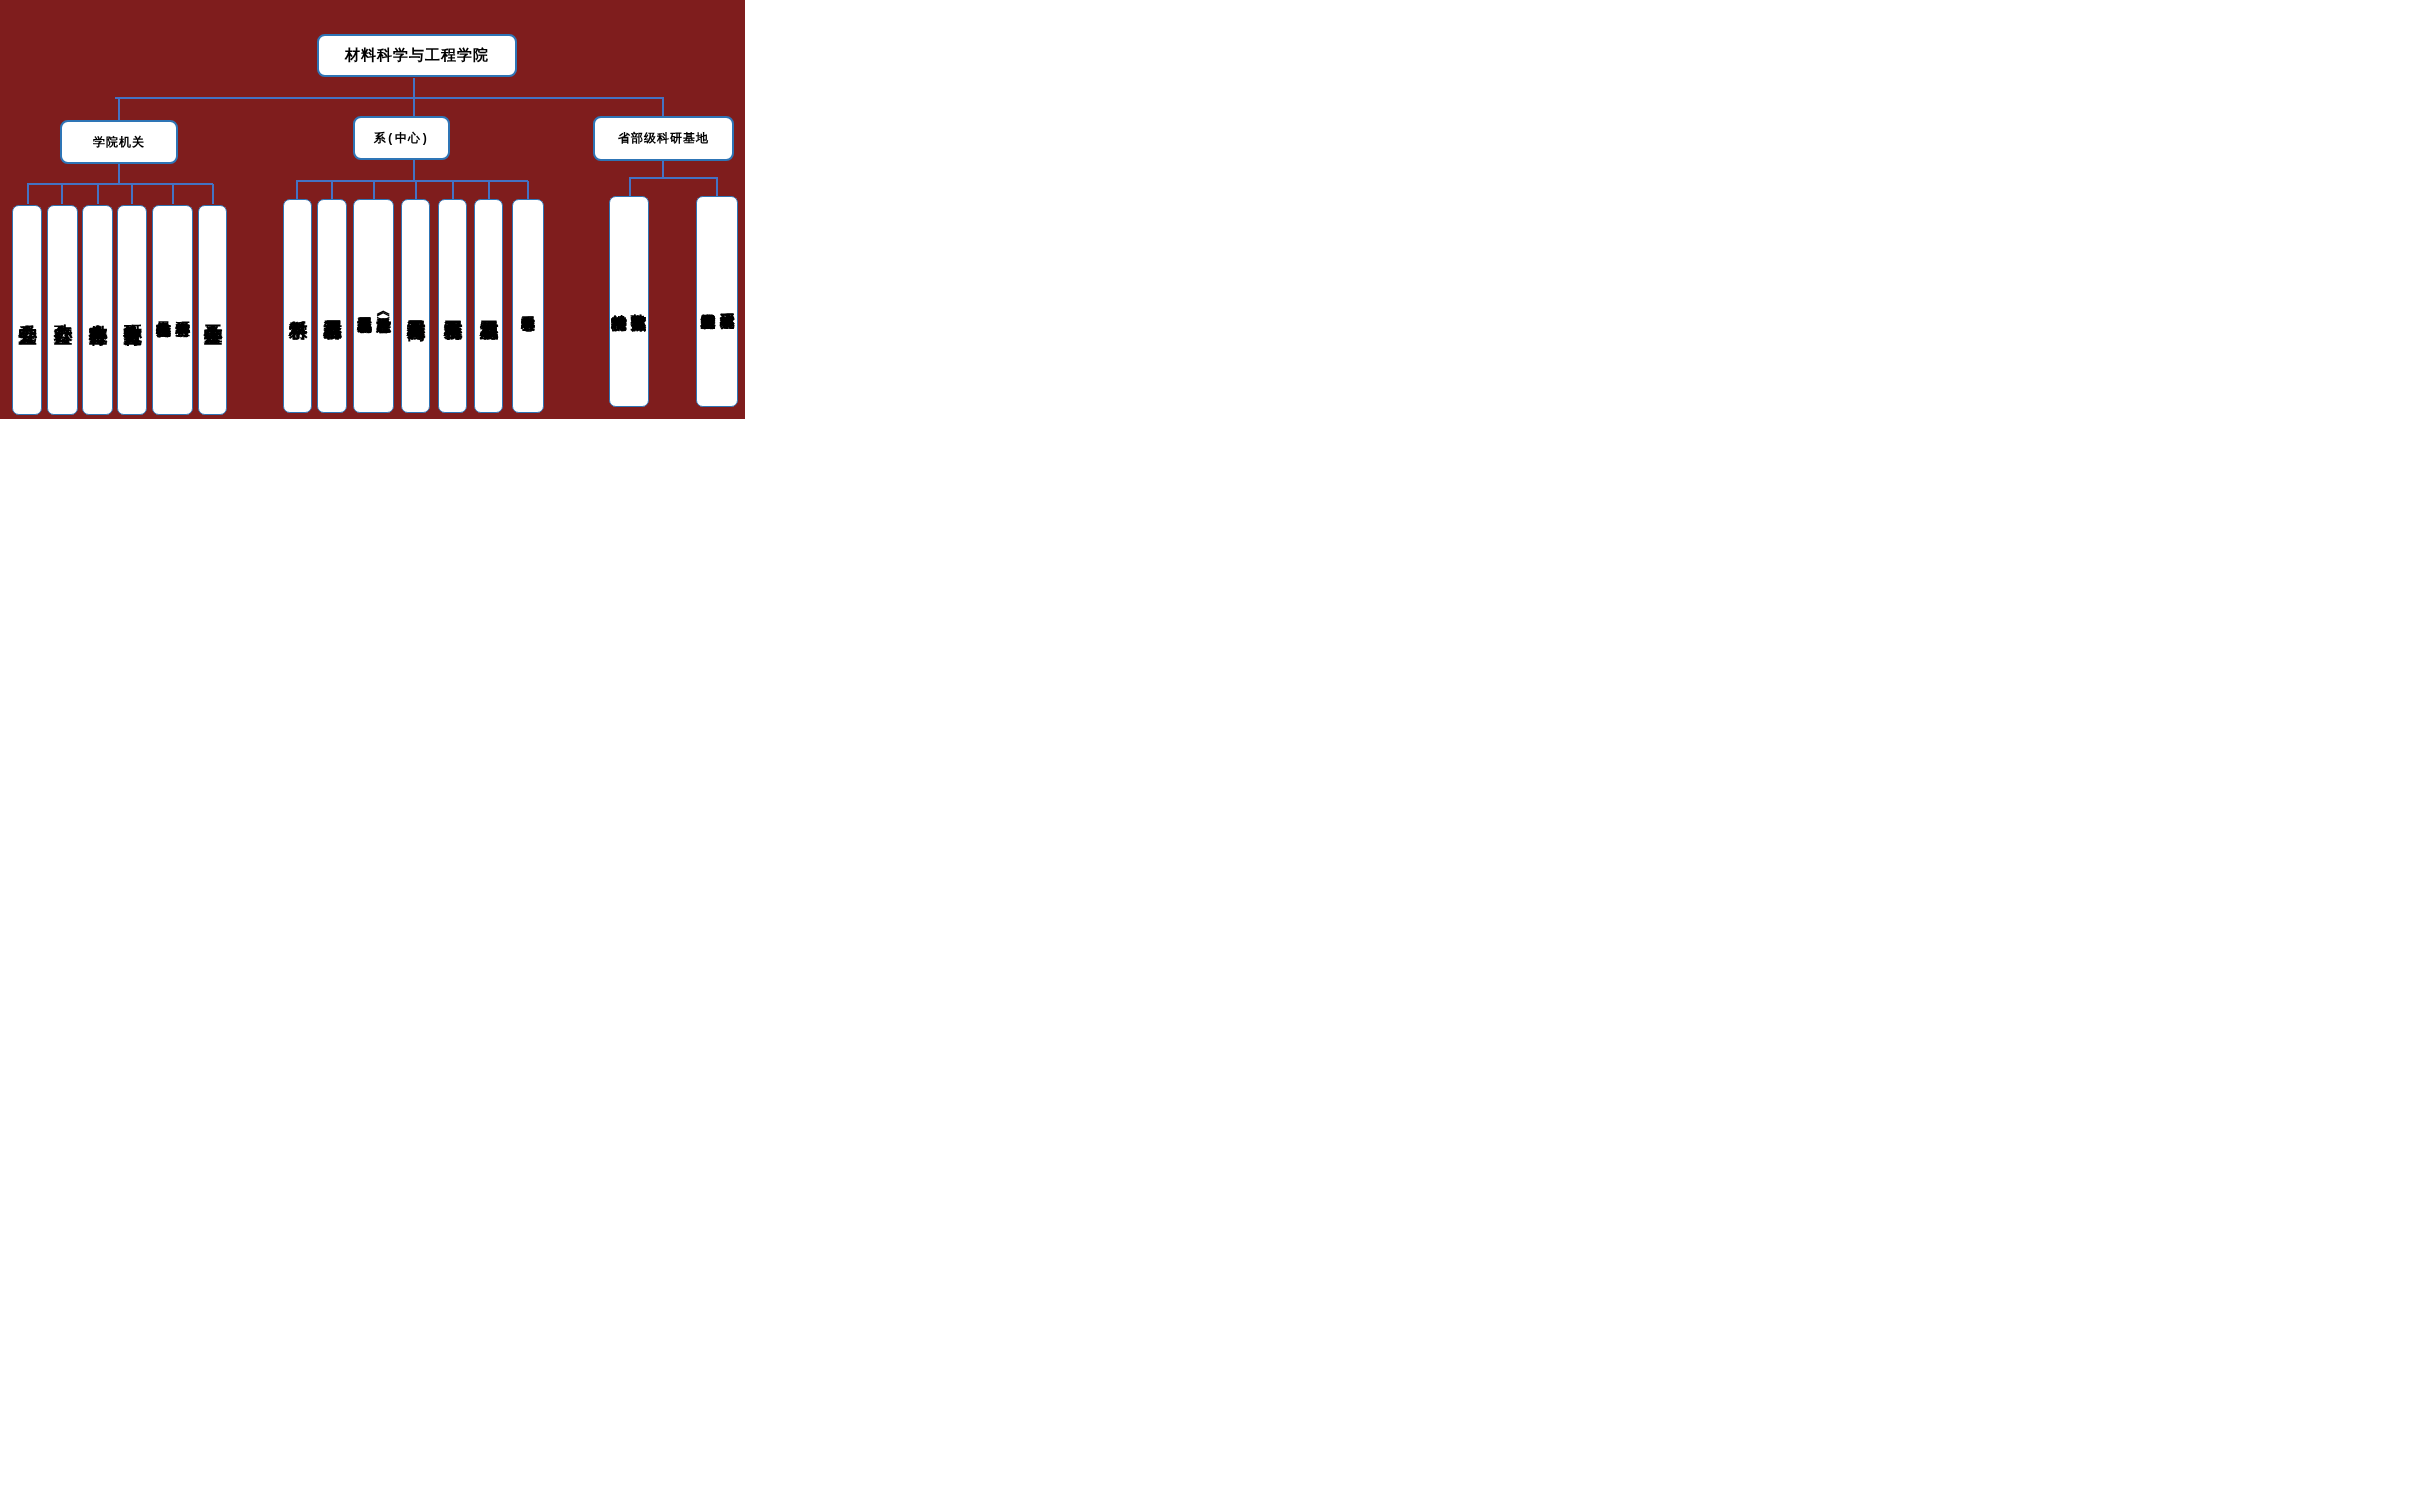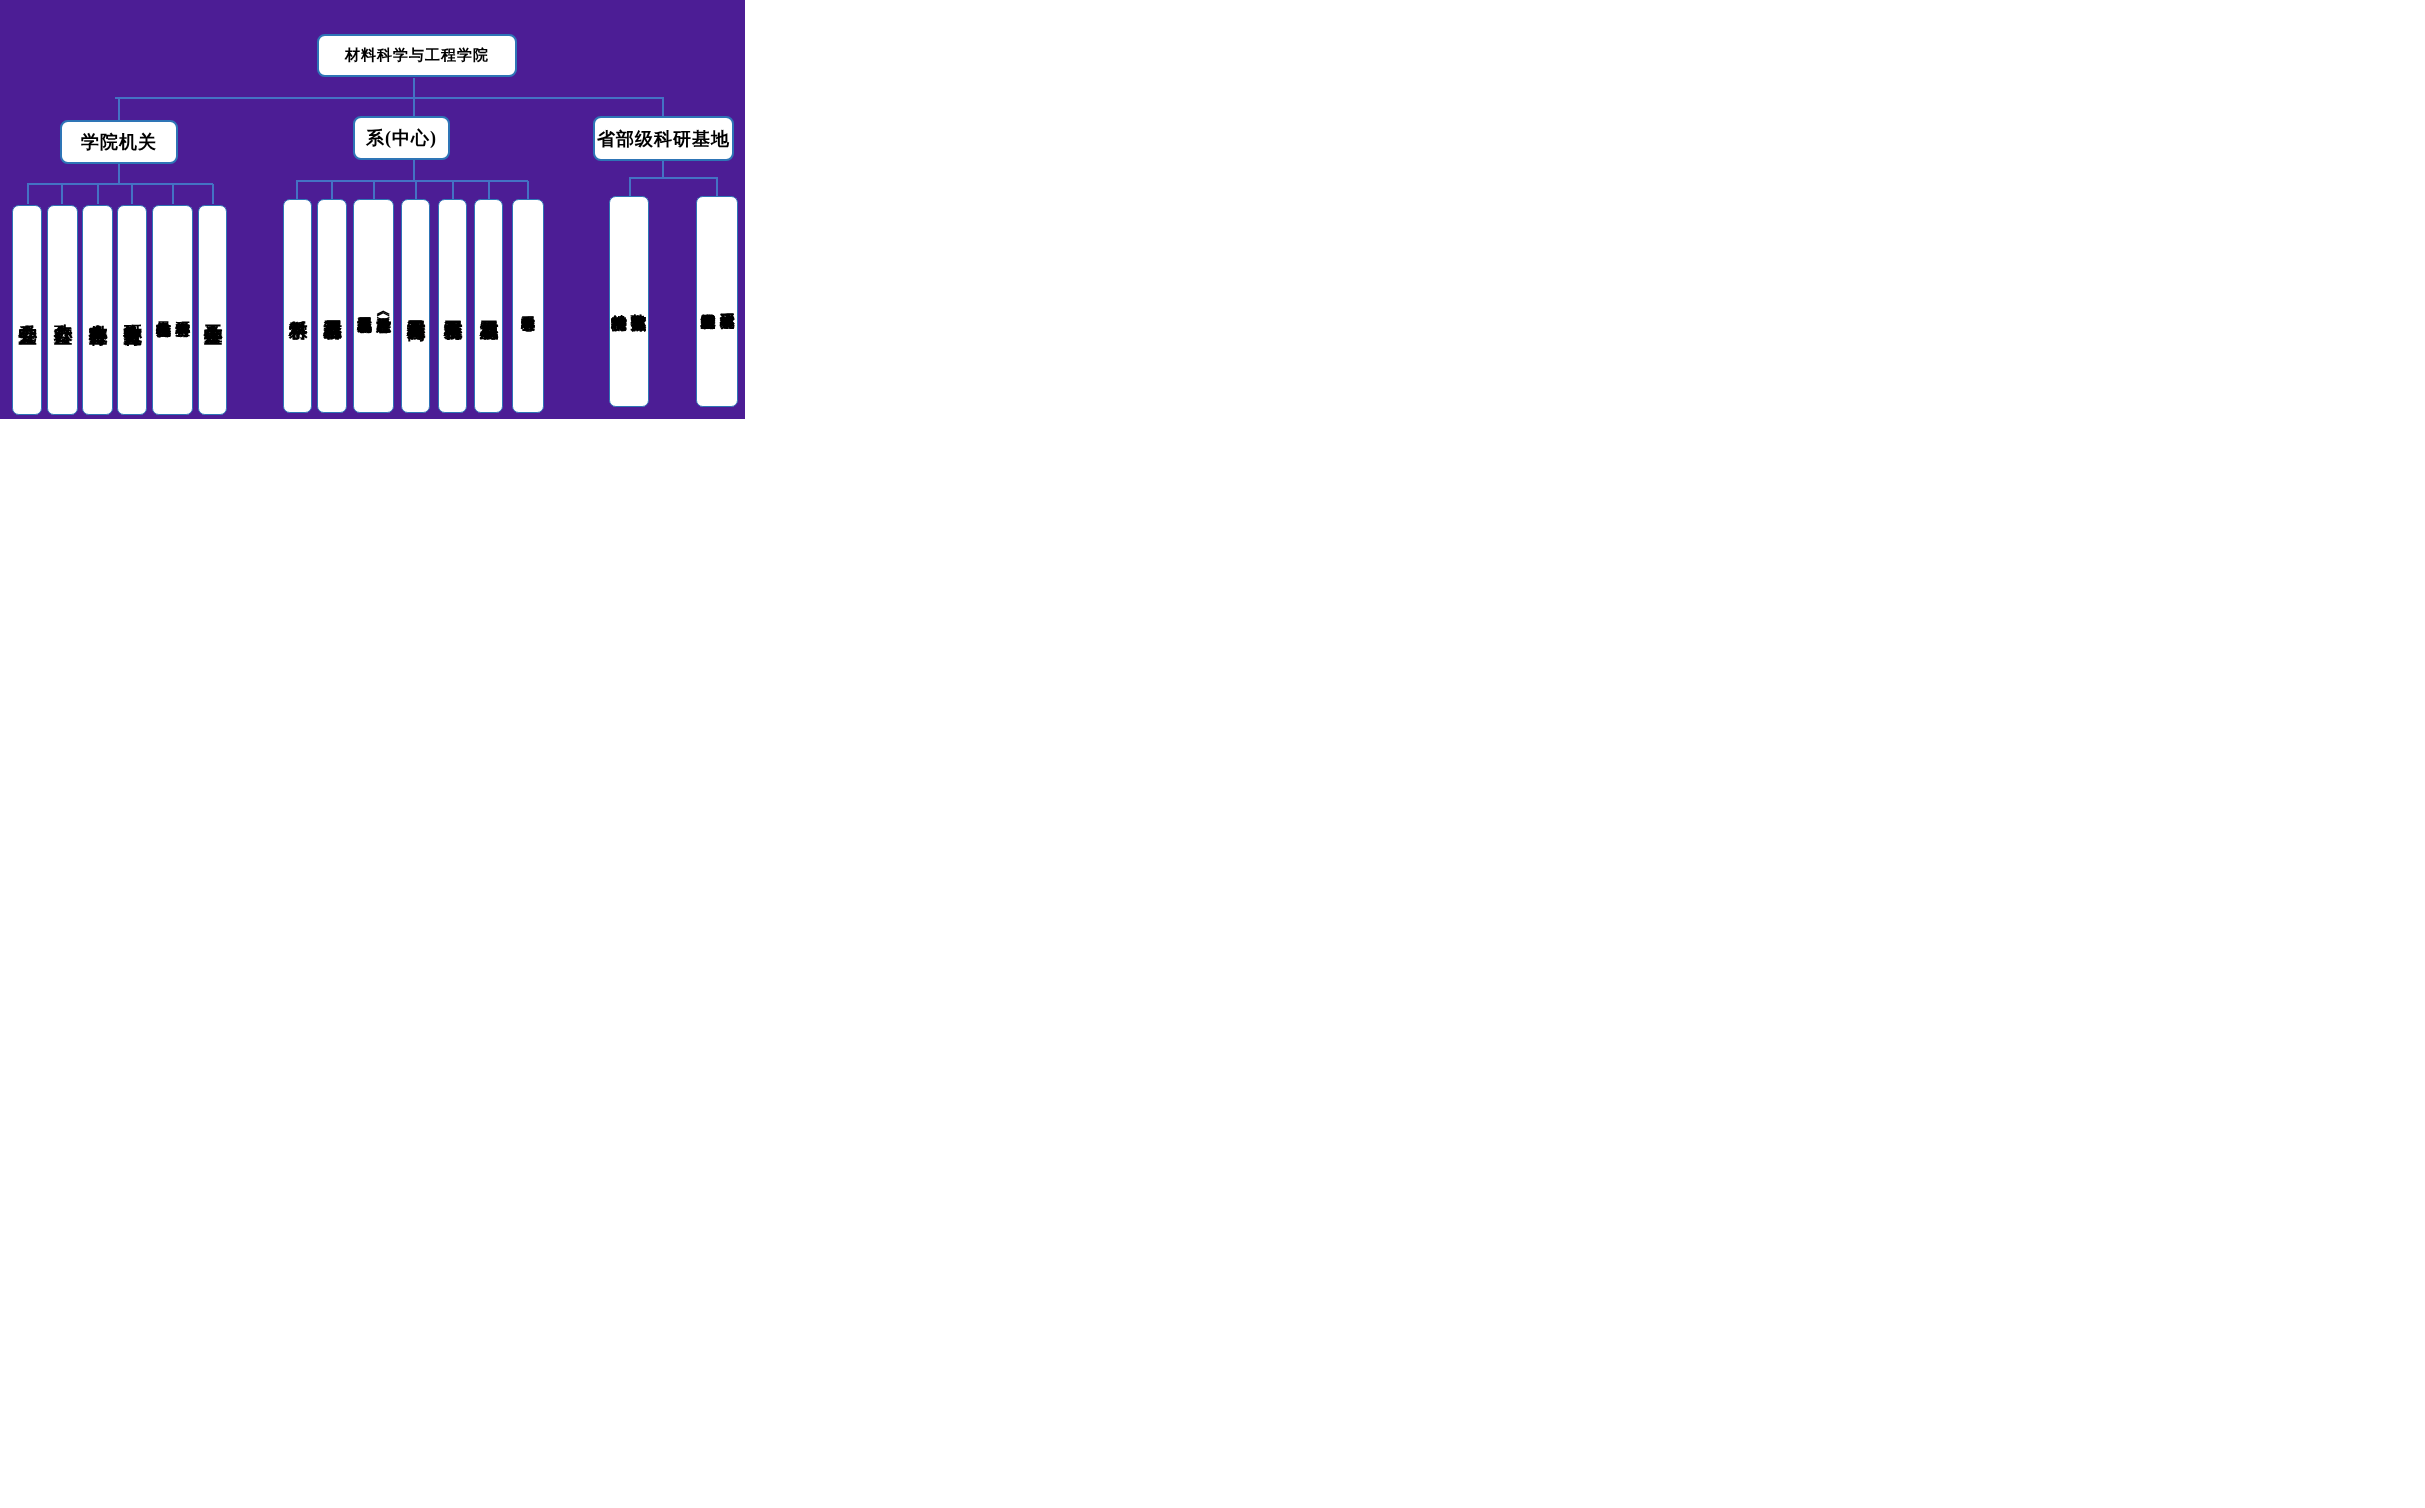--- a/index.html
+++ b/index.html
@@ -1,34 +1,34 @@
 <!DOCTYPE html>
 <html style="font-size:7.8px"><head>
 <meta charset="utf-8">
 <style>
   html,body{margin:0;padding:0;background:#ffffff;}
   .canvas{
-    position:relative;width:745px;height:419px;background:#4c1d95;
+    position:relative;width:745px;height:419px;background:#7f1d1d;
     font-family:"Liberation Serif","DejaVu Serif",serif;color:#000;
     overflow:hidden;
   }
   
   .conn{position:absolute;background:#4472c4;}
   
   .node{
     position:absolute;background:#ffffff;border:2.4px solid #2e75b6;border-radius:7.8px;
     display:flex;align-items:center;justify-content:center;box-sizing:border-box;
   }
   .leaf{
     position:absolute;background:#ffffff;border:1.5px solid #2e75b6;border-radius:6.8px;
     display:flex;align-items:center;justify-content:center;box-sizing:border-box;
   }
   .hlabel{font-weight:700;letter-spacing:1px;white-space:nowrap;}
   .fs-title{font-size:15px;}
-  .fs-branch{font-size:18px;}
+  .fs-branch{font-size:12px;font-family:Liberation Mono, monospace;}
   
   .vtext{
     display:block;writing-mode:vertical-rl;text-orientation:mixed;
     white-space:pre-line;text-align:center;font-weight:700;
     line-height:1.12;max-height:100%;
   }
   .fs-s1{font-size:18.4px;}
   .fs-s2{font-size:14.6px;line-height:1.32;}
   .fs-s3{font-size:13.6px;}
   .fs-s4{font-size:15.5px;line-height:1.25;}

